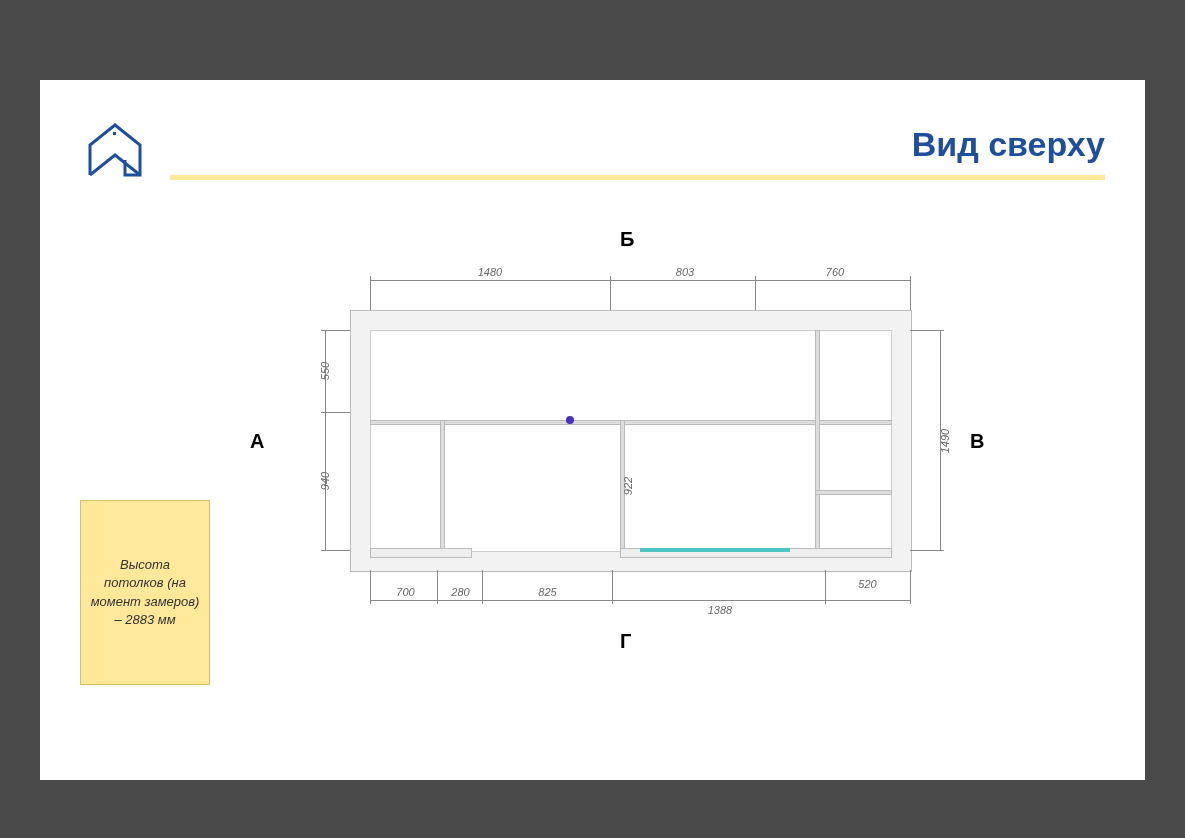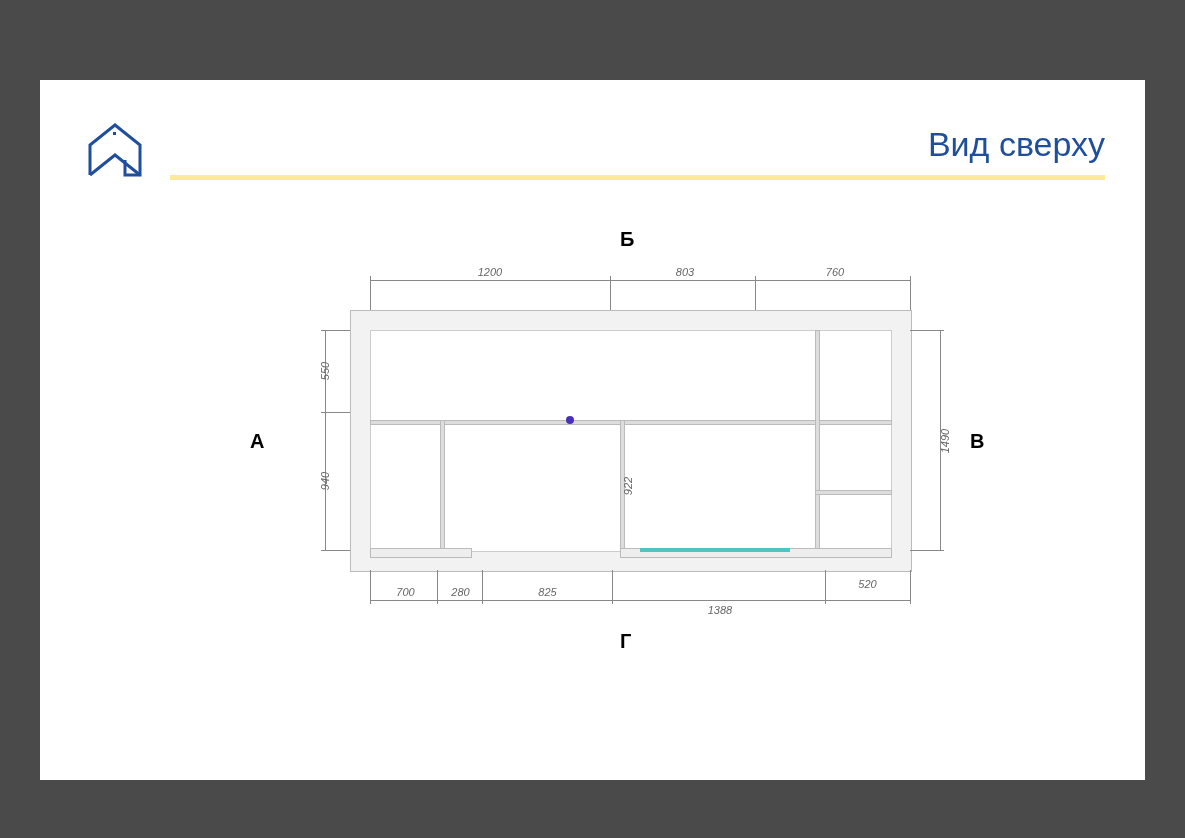--- a/index.html
+++ b/index.html
@@ -32,21 +32,21 @@
     top: 0;
     width: 70px;
     height: 70px;
   }
   .title {
     position: absolute;
     right: 0;
     top: 10px;
     font-size: 34px;
     color: #1f4e9c;
-    font-weight: 400;
+    font-weight: 700;
   }
   .title-underline {
     position: absolute;
     left: 90px;
     right: 0;
     top: 60px;
     height: 5px;
     background: #ffe89a;
   }
   .note-box {
@@ -147,20 +147,23 @@
       <svg viewBox="0 0 70 70" width="70" height="70">
         <polyline points="10,60 10,30 35,10 60,30 60,60 45,60 45,45" fill="none" stroke="#1f4e9c" stroke-width="3" stroke-linejoin="miter"></polyline>
         <polyline points="10,60 35,40 60,60" fill="none" stroke="#1f4e9c" stroke-width="3"></polyline>
         <rect x="33" y="17" width="3" height="3" fill="#1f4e9c"></rect>
       </svg>
     </div>
     <div class="title">Вид сверху</div>
     <div class="title-underline"></div>
   </div>
 
+  <div class="note-box">
+    <span>Высота потолков (на момент замеров) – 2883 мм</span>
+  </div>
 
   <div class="drawing">
 
     <div class="wall-label" style="left:-20px; top:200px;">А</div>
     <div class="wall-label" style="left:350px; top:-2px;">Б</div>
     <div class="wall-label" style="left:700px; top:200px;">В</div>
     <div class="wall-label" style="left:350px; top:400px;">Г</div>
 
     <div class="plan-outer"></div>
     <div class="plan-inner"></div>
@@ -178,21 +181,21 @@
 
     <div class="dim-line h" style="left:100px; top:50px; width:540px;"></div>
     <div class="tick h" style="left:100px; top:46px;"></div>
     <div class="tick h" style="left:340px; top:46px;"></div>
     <div class="tick h" style="left:485px; top:46px;"></div>
     <div class="tick h" style="left:640px; top:46px;"></div>
     <div class="dim-line v" style="left:100px; top:50px; height:30px;"></div>
     <div class="dim-line v" style="left:340px; top:50px; height:30px;"></div>
     <div class="dim-line v" style="left:485px; top:50px; height:30px;"></div>
     <div class="dim-line v" style="left:640px; top:50px; height:30px;"></div>
-    <div class="dim-text" style="left:195px; top:36px; width:50px;">1200</div>
+    <div class="dim-text" style="left:195px; top:36px; width:50px;">1480</div>
     <div class="dim-text" style="left:395px; top:36px; width:40px;">803</div>
     <div class="dim-text" style="left:545px; top:36px; width:40px;">760</div>
 
     <div class="dim-line h" style="left:100px; top:370px; width:540px;"></div>
     <div class="tick h" style="left:100px; top:366px;"></div>
     <div class="tick h" style="left:167px; top:366px;"></div>
     <div class="tick h" style="left:212px; top:366px;"></div>
     <div class="tick h" style="left:342px; top:366px;"></div>
     <div class="tick h" style="left:555px; top:366px;"></div>
     <div class="tick h" style="left:640px; top:366px;"></div>

